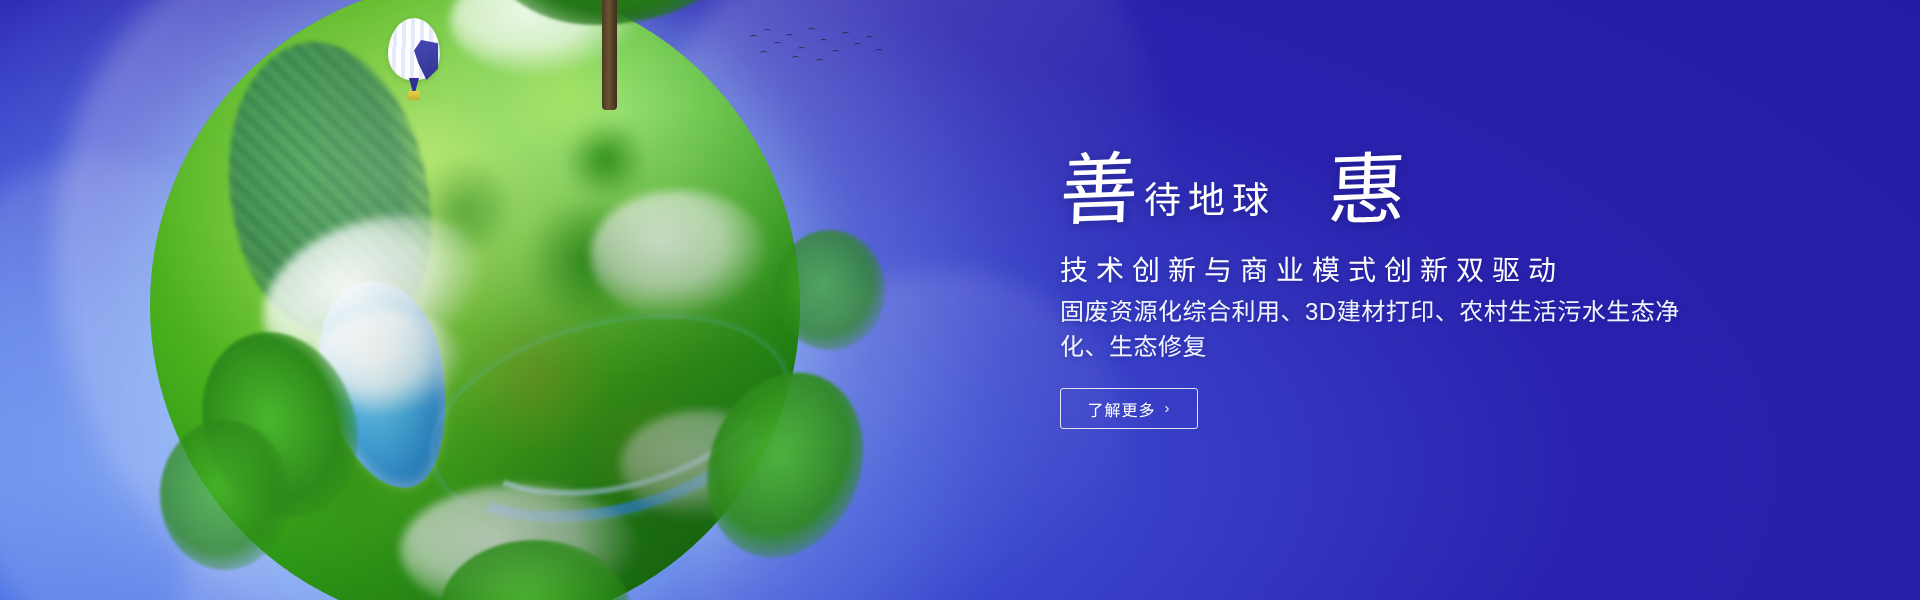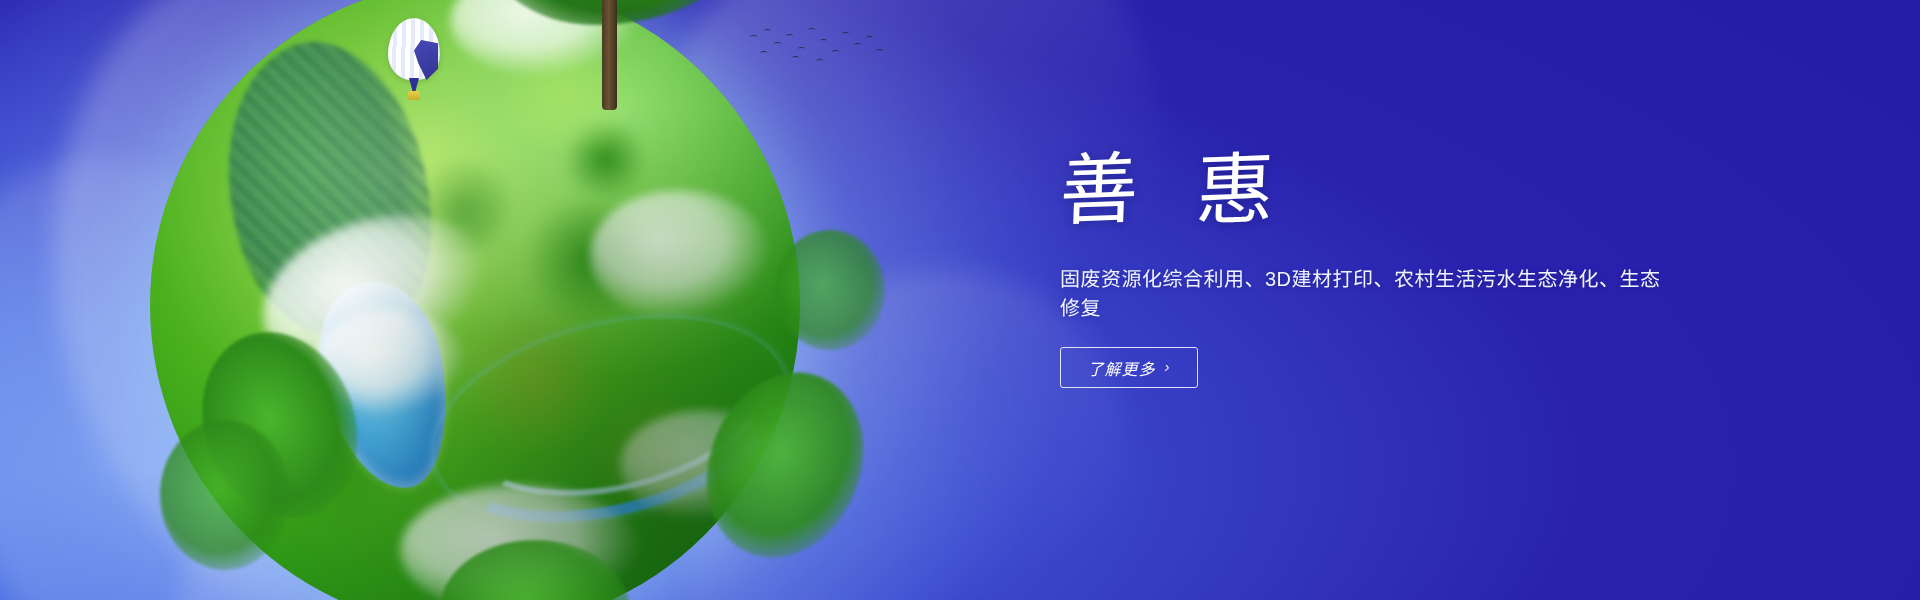--- a/index.html
+++ b/index.html
@@ -225,22 +225,22 @@
   }
   .sub1{
     margin-top:18px;
     font-size:28px;
     letter-spacing:8px;
     font-weight:400;
     color:#fdfdff;
     text-shadow:0 1px 6px rgba(10,20,90,.4);
   }
   .sub2{
-    margin-top:33px;
-    font-size:20px;
+    margin-top:4px;
+    font-size:24px;
     letter-spacing:0.5px;
     color:#f2f4ff;
     text-shadow:0 1px 5px rgba(10,20,90,.35);
   }
   .cta{
     margin-top:26px;
     display:inline-flex;
     align-items:center;
     justify-content:center;
     gap:9px;
@@ -248,21 +248,20 @@
     height:41px;
     border:1px solid rgba(255,255,255,.85);
     border-radius:3px;
     background:transparent;
     color:#ffffff;
     font-size:16px;
     letter-spacing:1px;
     cursor:pointer;
     font-family:"Liberation Sans","DejaVu Sans",sans-serif;
     padding:0;
-    font-style:italic;
   }
   .cta .chev{
     font-size:15px;
     line-height:1;
     opacity:.95;
     transform:translateY(-1px);
   }
 </style>
 </head>
 <body>
@@ -345,26 +344,28 @@
       <span class="bird" style="left:70px; top:34px;"></span>
       <span class="bird" style="left:14px; top:26px;"></span>
     </div>
   </div>
 
   <div class="content">
 
     <div class="headline">
       <span class="phrase">
         <span class="big-char">善</span>
+        <span class="small-chars">待地球</span>
       </span>
       <span class="phrase">
         <span class="big-char">惠</span>
       </span>
     </div>
 
+    <div class="sub1">技术创新与商业模式创新双驱动</div>
     <div class="sub2">固废资源化综合利用、3D建材打印、农村生活污水生态净化、生态修复</div>
 
     <button class="cta">
       <span>了解更多</span>
       <span class="chev">›</span>
     </button>
 
   </div>
 </div>
 

